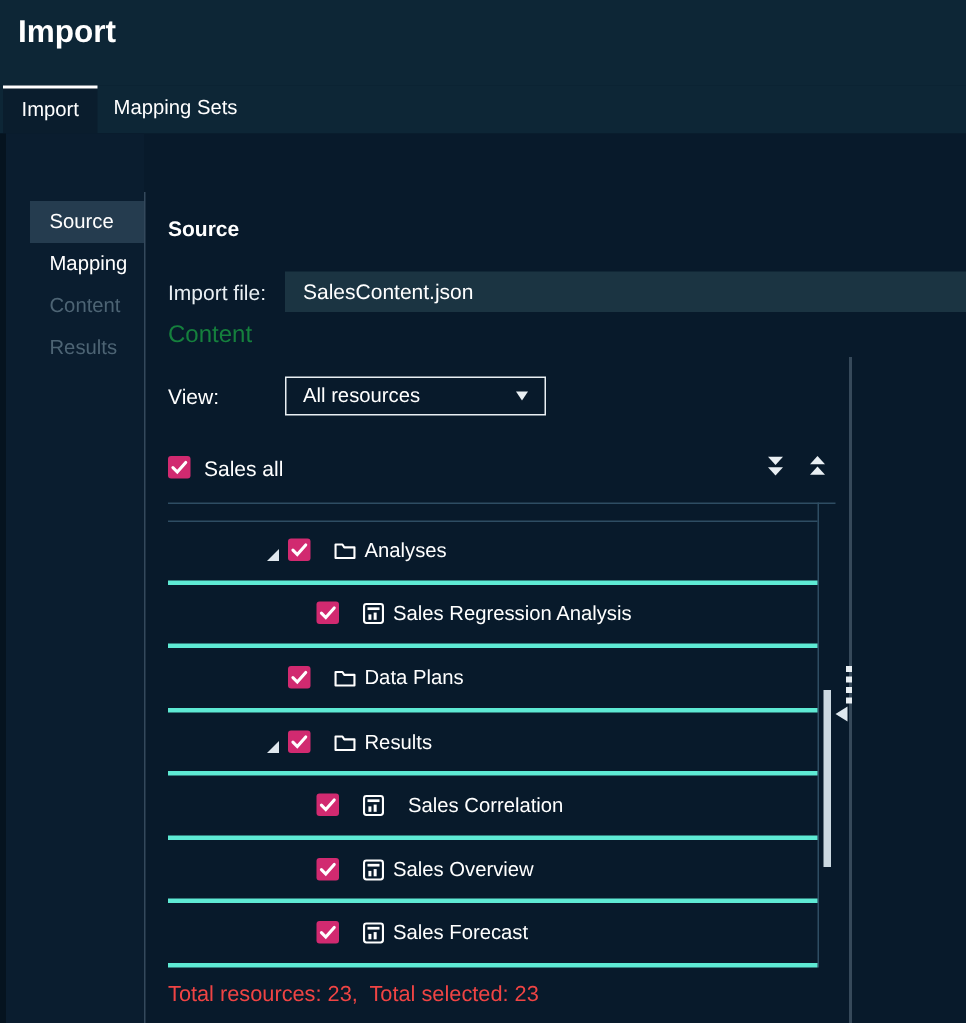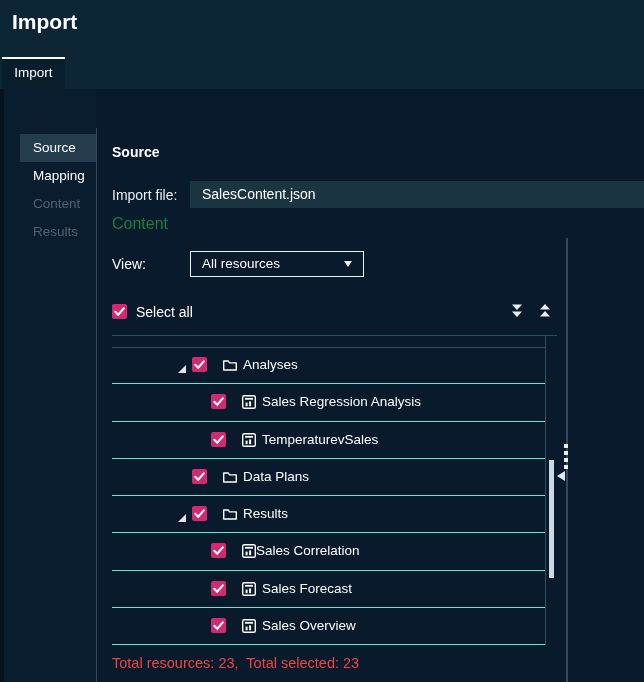--- a/index.html
+++ b/index.html
@@ -43,21 +43,21 @@
   .selectall-checkbox{position:absolute;left:112px;top:304px;}
   .selectall-label{position:absolute;left:136px;top:304px;font-size:14px;color:#fff;}
   .icon-btn{position:absolute;top:303px;width:16px;height:16px;cursor:pointer;}
   .icon-expand-all{left:509px;}
   .icon-collapse-all{left:537px;}
   
   .toolbar-sep{position:absolute;left:112px;top:335px;width:445px;height:1px;background:#2e4d63;}
   .list-right-border{position:absolute;left:545px;top:335px;width:1px;height:310px;background:#2e4d63;}
   .partial-row{position:absolute;left:112px;top:336px;width:433px;height:11px;border-bottom:1px solid #2e4d63;}
   .tree{position:absolute;left:112px;top:347px;width:433px;height:298px;display:flex;flex-direction:column;}
-  .tree-row{position:relative;flex:1;border-bottom:1px solid #5eead4;box-sizing:border-box;cursor:pointer;}
+  .tree-row{position:relative;flex:1;border-bottom:3px solid #5eead4;box-sizing:border-box;cursor:pointer;}
   .tree-row .cb{position:absolute;top:50%;margin-top:-8px;}
   .tree-row .expander{position:absolute;top:50%;margin-top:-5px;width:10px;height:10px;}
   .tree-row .node-icon{position:absolute;top:50%;margin-top:-8px;width:16px;height:16px;}
   .tree-row .lbl{position:absolute;top:50%;margin-top:-8px;font-size:13.5px;color:#fff;white-space:nowrap;}
   
   .scrollbar-thumb{position:absolute;left:549px;top:460px;width:5px;height:118px;background:#ccd9e1;cursor:pointer;}
   .splitter{position:absolute;left:566px;top:238px;width:2px;height:444px;background:#36495a;cursor:col-resize;}
   .splitter-grip{position:absolute;left:564px;top:444px;width:5px;height:26px;}
   .splitter-grip i{display:block;width:4px;height:4px;background:#e9eff3;margin:0 0 3px 0;}
   .splitter-arrow{position:absolute;left:557px;top:471px;width:0;height:0;border-top:5px solid transparent;border-bottom:5px solid transparent;border-right:8px solid #dfe8ee;cursor:pointer;}
@@ -68,20 +68,21 @@
 <body>
 
 <div class="screen">
 
   <div class="header">
     <div class="page-title">Import</div>
   </div>
 
   <div class="tabbar">
     <div class="tab active">Import</div>
+    <div class="tab inactive">Mapping Sets</div>
   </div>
 
   <div class="content-bg"></div>
   <div class="left-edge"></div>
   <div class="sidebar-panel"></div>
   <div class="sidebar-divider"></div>
 
   <div class="step selected" style="top:134px">Source</div>
   <div class="step enabled" style="top:162px">Mapping</div>
   <div class="step disabled" style="top:190px">Content</div>
@@ -99,21 +100,21 @@
   <div class="view-select">
     <span class="view-select-value">All resources</span>
     <span class="view-select-arrow"></span>
   </div>
 
   <span class="checkbox selectall-checkbox">
     <svg viewBox="0 0 16 16">
         <path d="M3.5 8.3 L6.6 11.4 L12.6 4.6" stroke="#fff" stroke-width="2.2" fill="none" stroke-linecap="round"></path>
       </svg>
   </span>
-  <div class="selectall-label">Select all</div>
+  <div class="selectall-label">Sales all</div>
 
   <div class="icon-btn icon-expand-all">
     <svg viewBox="0 0 16 16">
         <path d="M3 1.5 h10 l-5 5.5 z" fill="#e9eff3"></path>
         <path d="M3 8.5 h10 l-5 5.5 z" fill="#e9eff3"></path>
       </svg>
   </div>
   <div class="icon-btn icon-collapse-all">
     <svg viewBox="0 0 16 16">
         <path d="M8 1 l5 5.5 H3 z" fill="#e9eff3"></path>
@@ -147,34 +148,20 @@
         </span>
         <span class="node-icon" style="left: 129px;"><svg viewBox="0 0 16 16">
             <rect x="1.7" y="1.7" width="12.6" height="12.6" rx="1.6" fill="none" stroke="#fff" stroke-width="1.4"></rect>
             <rect x="4" y="3.9" width="8" height="1.8" fill="#fff"></rect>
             <rect x="4.6" y="8.6" width="2" height="3.6" fill="#fff"></rect>
             <rect x="8.1" y="7.4" width="2" height="4.8" fill="#fff"></rect>
           </svg></span>
         <span class="lbl" style="left: 150px;">Sales Regression Analysis</span>
       </div>
       <div class="tree-row">
-        <span class="checkbox cb" style="left: 99px;">
-          <svg viewBox="0 0 16 16">
-            <path d="M3.5 8.3 L6.6 11.4 L12.6 4.6" stroke="#fff" stroke-width="2.2" fill="none" stroke-linecap="round"></path>
-          </svg>
-        </span>
-        <span class="node-icon" style="left: 129px;"><svg viewBox="0 0 16 16">
-            <rect x="1.7" y="1.7" width="12.6" height="12.6" rx="1.6" fill="none" stroke="#fff" stroke-width="1.4"></rect>
-            <rect x="4" y="3.9" width="8" height="1.8" fill="#fff"></rect>
-            <rect x="4.6" y="8.6" width="2" height="3.6" fill="#fff"></rect>
-            <rect x="8.1" y="7.4" width="2" height="4.8" fill="#fff"></rect>
-          </svg></span>
-        <span class="lbl" style="left: 150px;">TemperaturevSales</span>
-      </div>
-      <div class="tree-row">
         <span class="checkbox cb" style="left: 80px;">
           <svg viewBox="0 0 16 16">
             <path d="M3.5 8.3 L6.6 11.4 L12.6 4.6" stroke="#fff" stroke-width="2.2" fill="none" stroke-linecap="round"></path>
           </svg>
         </span>
         <span class="node-icon" style="left: 110px;"><svg viewBox="0 0 16 16">
             <path d="M1.7 4 h4.6 l1.2 1.9 h6.8 V13 H1.7 Z" fill="none" stroke="#fff" stroke-width="1.4" stroke-linejoin="round"></path>
           </svg></span>
         <span class="lbl" style="left: 131px;">Data Plans</span>
       </div>
@@ -197,49 +184,49 @@
           <svg viewBox="0 0 16 16">
             <path d="M3.5 8.3 L6.6 11.4 L12.6 4.6" stroke="#fff" stroke-width="2.2" fill="none" stroke-linecap="round"></path>
           </svg>
         </span>
         <span class="node-icon" style="left: 129px;"><svg viewBox="0 0 16 16">
             <rect x="1.7" y="1.7" width="12.6" height="12.6" rx="1.6" fill="none" stroke="#fff" stroke-width="1.4"></rect>
             <rect x="4" y="3.9" width="8" height="1.8" fill="#fff"></rect>
             <rect x="4.6" y="8.6" width="2" height="3.6" fill="#fff"></rect>
             <rect x="8.1" y="7.4" width="2" height="4.8" fill="#fff"></rect>
           </svg></span>
-        <span class="lbl" style="left: 144px; text-align: right;">Sales Correlation</span>
+        <span class="lbl" style="left: 160px; text-align: right;">Sales Correlation</span>
+      </div>
+      <div class="tree-row">
+        <span class="checkbox cb" style="left: 99px;">
+          <svg viewBox="0 0 16 16">
+            <path d="M3.5 8.3 L6.6 11.4 L12.6 4.6" stroke="#fff" stroke-width="2.2" fill="none" stroke-linecap="round"></path>
+          </svg>
+        </span>
+        <span class="node-icon" style="left: 129px;"><svg viewBox="0 0 16 16">
+            <rect x="1.7" y="1.7" width="12.6" height="12.6" rx="1.6" fill="none" stroke="#fff" stroke-width="1.4"></rect>
+            <rect x="4" y="3.9" width="8" height="1.8" fill="#fff"></rect>
+            <rect x="4.6" y="8.6" width="2" height="3.6" fill="#fff"></rect>
+            <rect x="8.1" y="7.4" width="2" height="4.8" fill="#fff"></rect>
+          </svg></span>
+        <span class="lbl" style="left: 150px;">Sales Overview</span>
       </div>
       <div class="tree-row">
         <span class="checkbox cb" style="left: 99px;">
           <svg viewBox="0 0 16 16">
             <path d="M3.5 8.3 L6.6 11.4 L12.6 4.6" stroke="#fff" stroke-width="2.2" fill="none" stroke-linecap="round"></path>
           </svg>
         </span>
         <span class="node-icon" style="left: 129px;"><svg viewBox="0 0 16 16">
             <rect x="1.7" y="1.7" width="12.6" height="12.6" rx="1.6" fill="none" stroke="#fff" stroke-width="1.4"></rect>
             <rect x="4" y="3.9" width="8" height="1.8" fill="#fff"></rect>
             <rect x="4.6" y="8.6" width="2" height="3.6" fill="#fff"></rect>
             <rect x="8.1" y="7.4" width="2" height="4.8" fill="#fff"></rect>
           </svg></span>
         <span class="lbl" style="left: 150px;">Sales Forecast</span>
-      </div>
-      <div class="tree-row">
-        <span class="checkbox cb" style="left: 99px;">
-          <svg viewBox="0 0 16 16">
-            <path d="M3.5 8.3 L6.6 11.4 L12.6 4.6" stroke="#fff" stroke-width="2.2" fill="none" stroke-linecap="round"></path>
-          </svg>
-        </span>
-        <span class="node-icon" style="left: 129px;"><svg viewBox="0 0 16 16">
-            <rect x="1.7" y="1.7" width="12.6" height="12.6" rx="1.6" fill="none" stroke="#fff" stroke-width="1.4"></rect>
-            <rect x="4" y="3.9" width="8" height="1.8" fill="#fff"></rect>
-            <rect x="4.6" y="8.6" width="2" height="3.6" fill="#fff"></rect>
-            <rect x="8.1" y="7.4" width="2" height="4.8" fill="#fff"></rect>
-          </svg></span>
-        <span class="lbl" style="left: 150px;">Sales Overview</span>
       </div>
     </div>
 
   <div class="scrollbar-thumb"></div>
   <div class="splitter"></div>
   <div class="splitter-grip">
       <i></i>
       <i></i>
       <i></i>
       <i></i>

